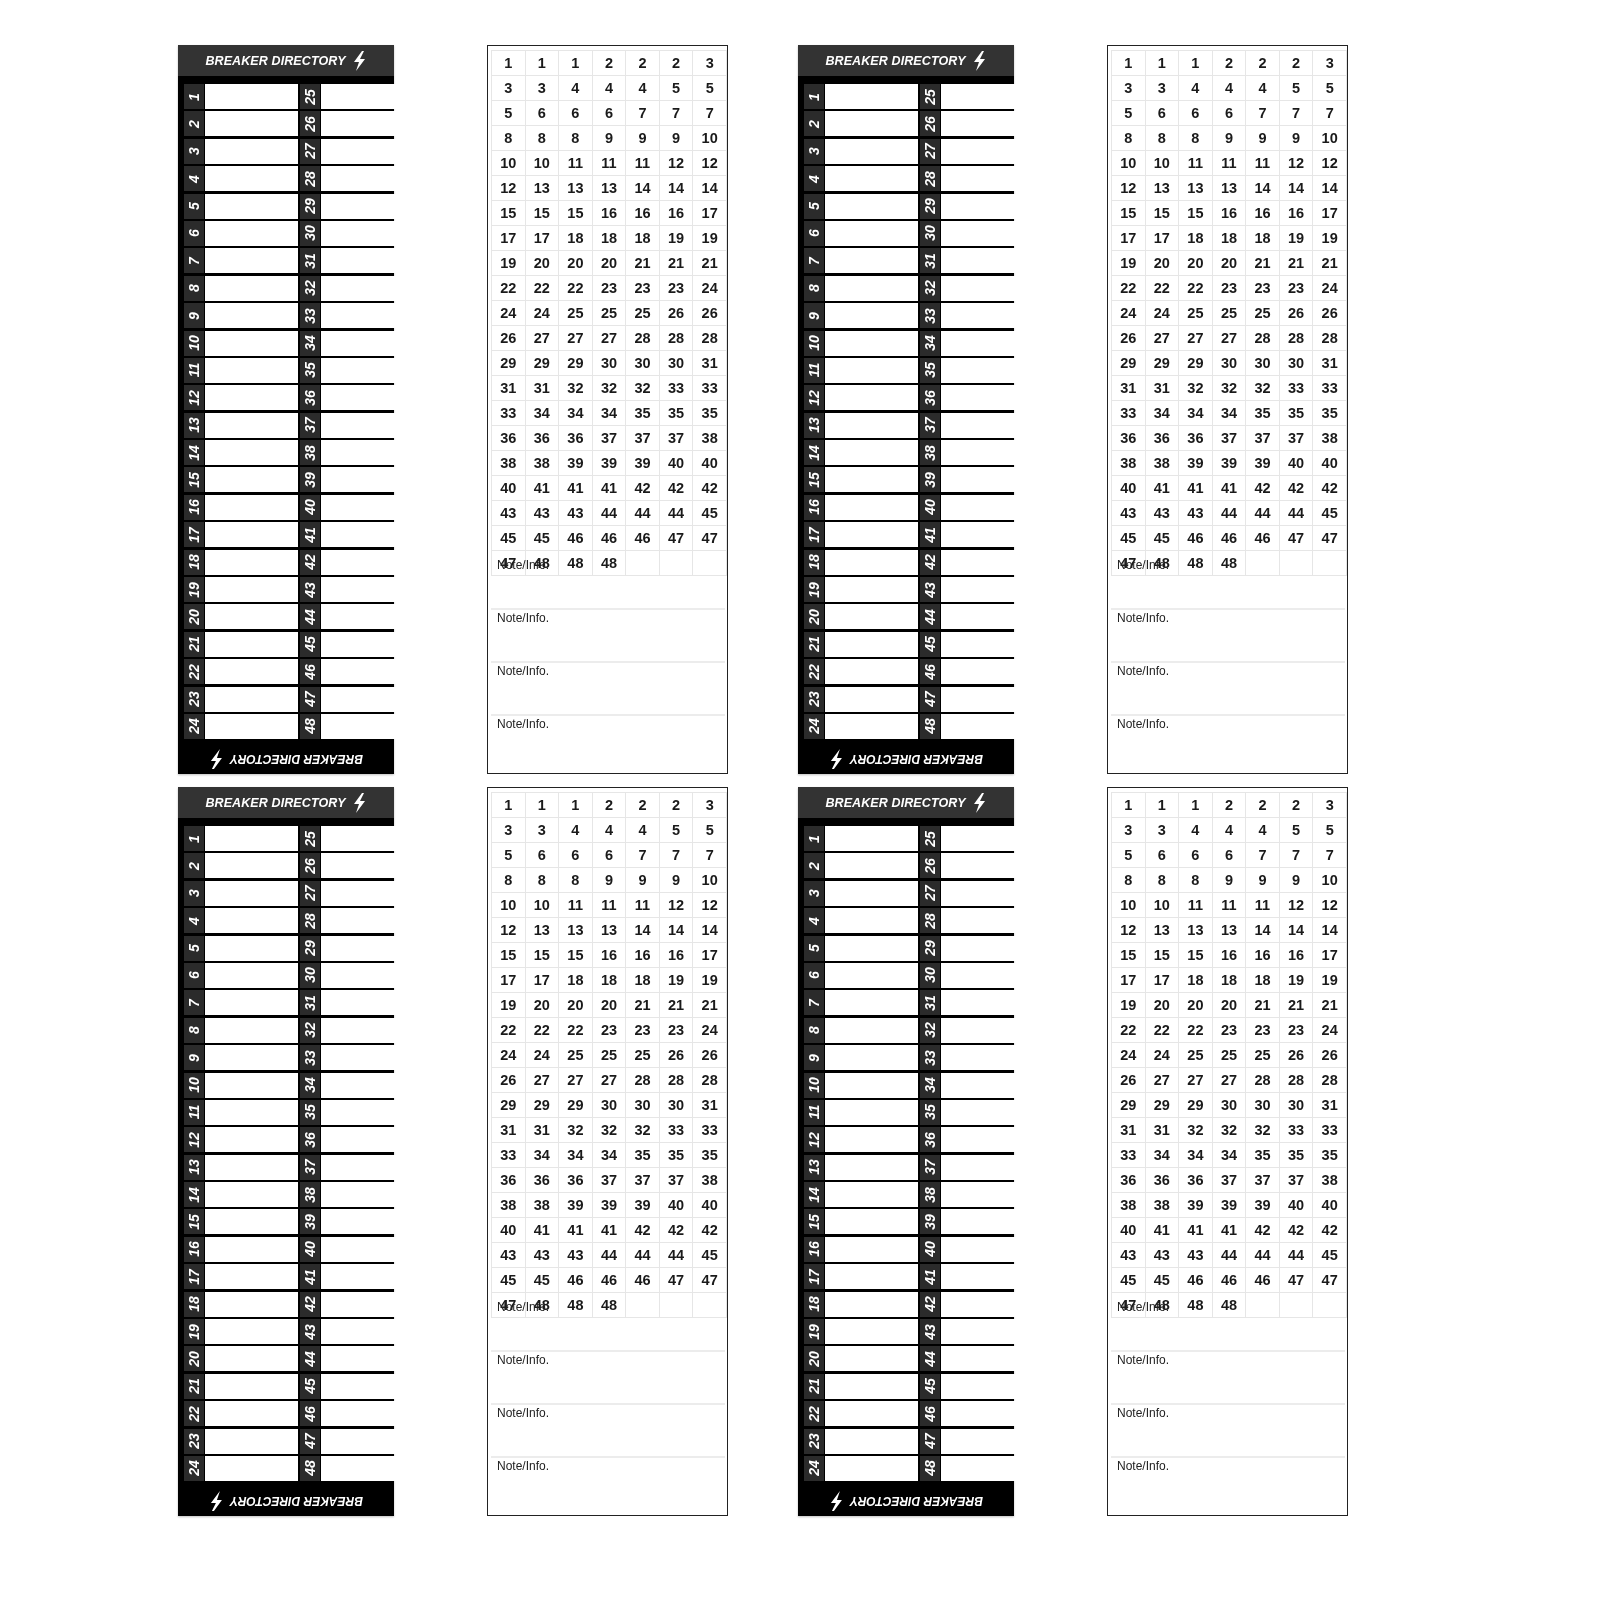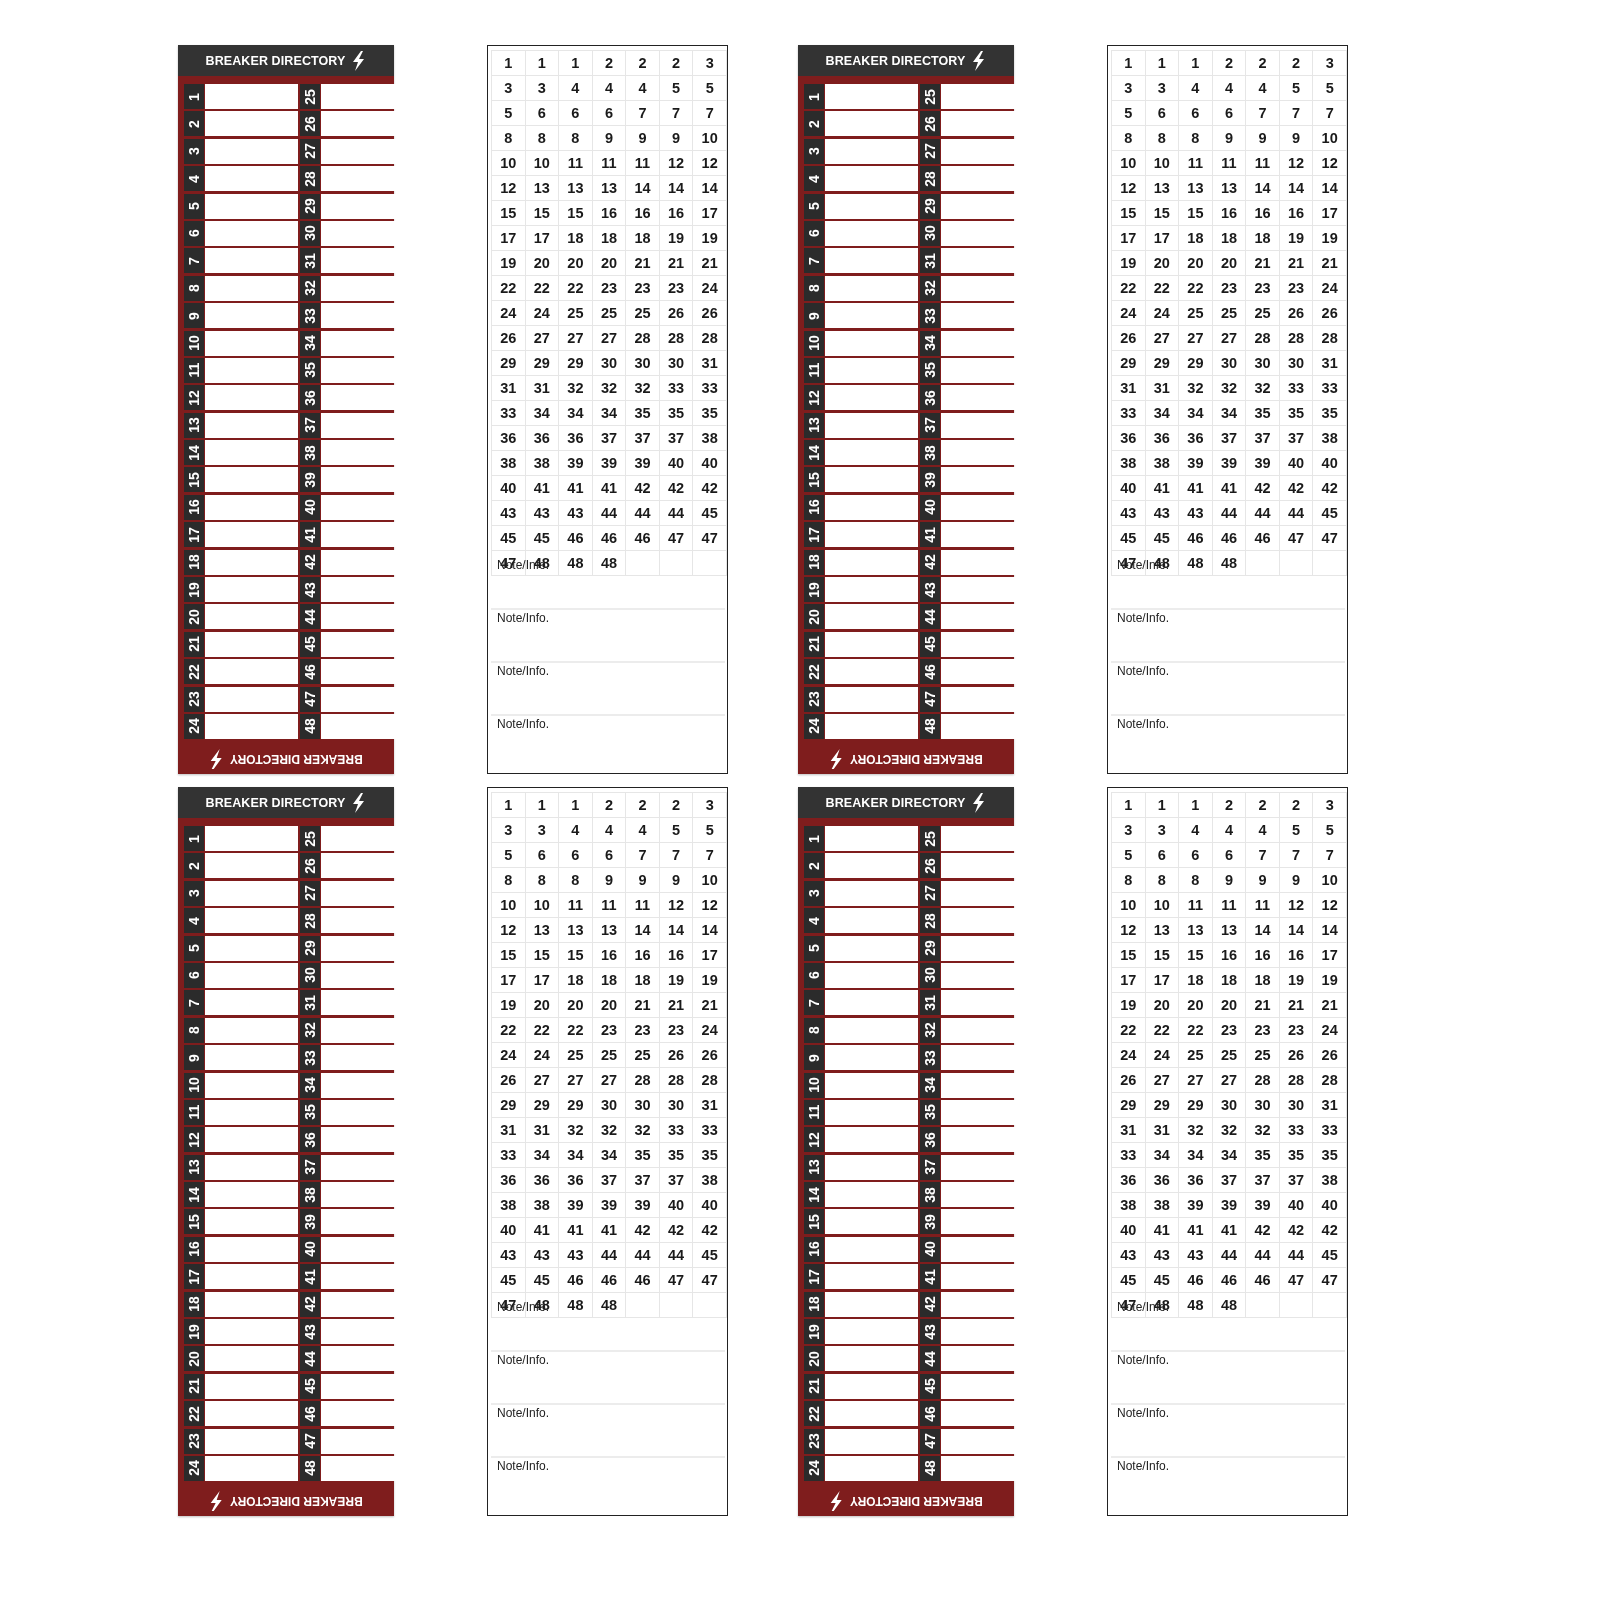--- a/index.html
+++ b/index.html
@@ -1,21 +1,21 @@
 <!DOCTYPE html>
 <html><head>
 <meta charset="utf-8">
 <style>
   html, body { margin: 0; padding: 0; background: #ffffff; }
   body { width: 1600px; height: 1600px; position: relative; overflow: hidden;
          font-family: "Liberation Sans", sans-serif; }
 
   
-  .dir-card { position: absolute; width: 216px; height: 729px; background: #7f1d1d;
-              box-shadow: 0 1px 2px rgba(0,0,0,0.25); }
+  .dir-card { position: absolute; width: 216px; height: 729px; background: #000000;
+              box-shadow: 0 1px 2px rgba(0,0,0,0.25); font-style: italic; }
   .dir-header { position: absolute; left: 0; top: 0; width: 100%; height: 31px;
                 background: #333333; color: #fff; font-weight: bold; font-size: 12.5px;
                 display: flex; align-items: center; justify-content: center; letter-spacing: 0.1px; }
   .dir-header .bolt, .dir-footer .bolt { display: inline-block; width: 16px; height: 20px; margin-left: 5px; }
   .dir-body { position: absolute; left: 6px; top: 39px; width: 232px; }
   .dir-row { position: relative; height: 27.4px; }
   .num-cell { position: absolute; top: 0; width: 20px; height: 25px; background: #2b2b2b;
               display: flex; align-items: center; justify-content: center; }
   .num-cell span { display: inline-block; transform: rotate(-90deg); color: #fff;
                    font-weight: bold; font-size: 14px; white-space: nowrap; }

